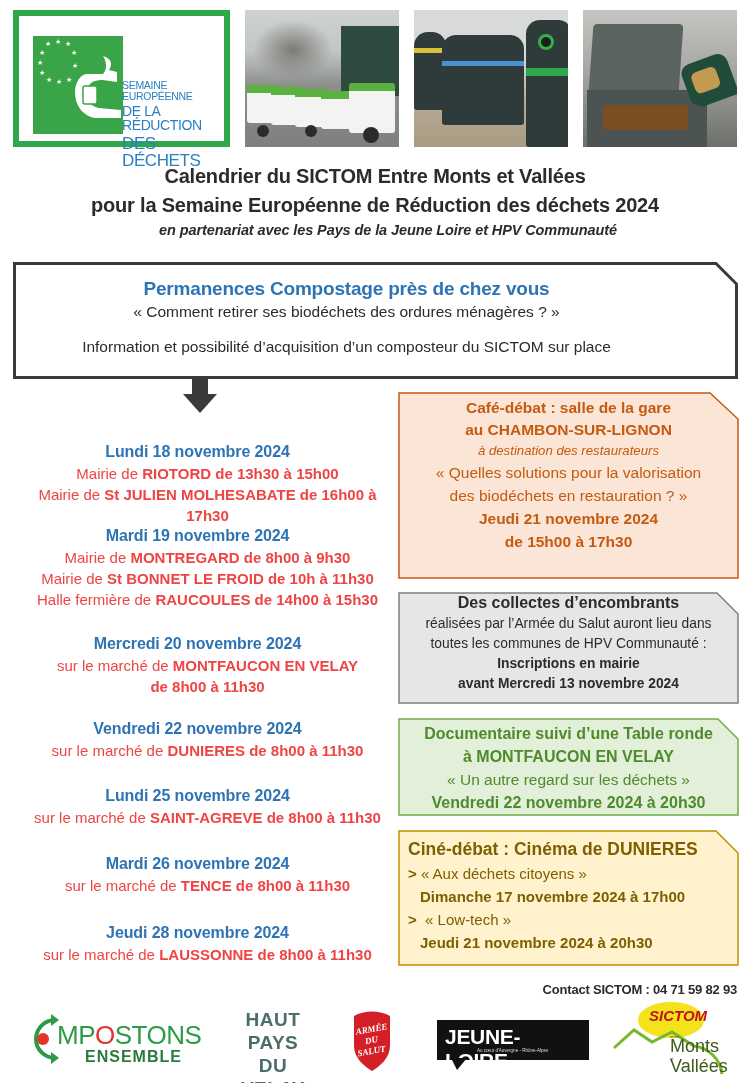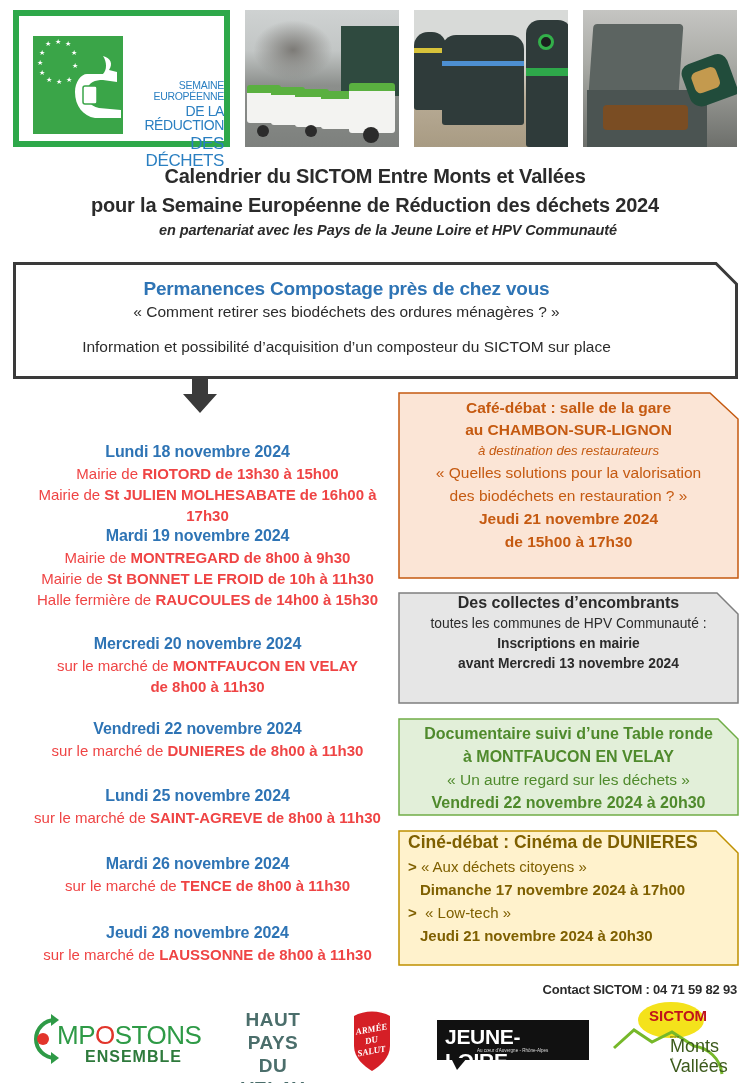--- a/index.html
+++ b/index.html
@@ -1,20 +1,20 @@
 <!DOCTYPE html>
 <html><head>
   <meta charset="utf-8">
   <style>
     * { box-sizing: border-box; margin: 0; padding: 0; }
     html, body { width: 750px; height: 1083px; background: #ffffff; overflow: hidden; }
     body { font-family: "Liberation Sans", sans-serif; color: #222; position: relative; }
 
     
-    .hdr { position: absolute; top: 10px; left: 13px; right: 13px; height: 154px; display: flex; gap: 15px; text-align: right; }
+    .hdr { position: absolute; top: 10px; left: 13px; right: 13px; height: 154px; display: flex; gap: 15px; }
     .logo-sem { width: 217px; height: 137px; border: 6px solid #2ea84a; background: #fff; position: relative; }
     .logo-sem .green { position: absolute; left: 14px; top: 20px; width: 90px; height: 98px; background: #3aa548; }
     .logo-sem .stars { position: absolute; left: 18px; top: 22px; width: 45px; height: 45px; color: #fff; font-size: 7px; }
     .logo-sem .stars span { position: absolute; }
     .logo-sem .hand { position: absolute; left: 54px; top: 36px; width: 56px; height: 80px; }
     .logo-sem .txt { position: absolute; left: 103px; top: 64px; color: #2a7fc1; font-family: "Liberation Sans Narrow", "Liberation Sans", sans-serif; line-height: 1; }
     .logo-sem .t1 { font-size: 10.5px; letter-spacing: -0.3px; }
     .logo-sem .t2 { font-size: 14px; margin-top: 3px; letter-spacing: -0.4px; }
     .logo-sem .t3 { font-size: 17px; margin-top: 3px; letter-spacing: -0.4px; }
 
@@ -101,21 +101,21 @@
 
     .jl { left: 437px; top: 20px; width: 152px; height: 42px; }
     .jl .main { position: absolute; left: 0; top: 0; width: 152px; height: 40px; background: #111; color: #fff; }
     .jl .t { position: absolute; left: 8px; top: 5px; font-size: 21px; font-weight: bold; letter-spacing: -0.3px; }
     .jl .t .fr { font-size: 9px; }
     .jl .s { position: absolute; left: 40px; top: 28px; font-size: 4.5px; color: #ddd; }
     .jl .tail { position: absolute; left: 14px; top: 38px; width: 0; height: 0; border-left: 6px solid transparent; border-right: 10px solid transparent; border-top: 12px solid #111; }
 
     .sictom { left: 612px; top: 2px; width: 122px; height: 75px; }
     .sictom .ell { position: absolute; left: 26px; top: 0; width: 66px; height: 36px; border-radius: 50%; background: #f4e21b; }
-    .sictom .st { position: absolute; left: 37px; top: 5px; font-size: 15px; color: #c0131b; font-weight: bold; }
+    .sictom .st { position: absolute; left: 37px; top: 5px; font-size: 15px; font-style: italic; color: #c0131b; font-weight: bold; }
     .sictom .mo { position: absolute; left: 58px; top: 34px; font-size: 18px; color: #3c5a1c; }
     .sictom .va { position: absolute; left: 58px; top: 54px; font-size: 18px; color: #3c5a1c; }
     .sictom .sm { position: absolute; font-size: 4px; color: #3c5a1c; }
   </style>
 </head>
 <body>
 
 <div class="hdr">
   <div class="logo-sem">
     <div class="green"></div>
@@ -253,20 +253,21 @@
     <div class="d">de 15h00 à 17h30</div>
   </div>
 </div>
 
 <div class="rbox coll">
   <svg width="341" height="112">
     <path d="M1 1 L319 1 L340 22 L340 111 L1 111 Z" fill="#e6e6e6" stroke="#7f7f7f" stroke-width="1.5"></path>
   </svg>
   <div class="content" style="">
     <div class="h">Des collectes d’encombrants</div>
+    <div class="t">réalisées par l’Armée du Salut auront lieu dans</div>
     <div class="t">toutes les communes de HPV Communauté :</div>
     <div class="b">Inscriptions en mairie</div>
     <div class="b">avant Mercredi 13 novembre 2024</div>
   </div>
 </div>
 
 <div class="rbox docu">
   <svg width="341" height="98">
     <path d="M1 1 L320 1 L340 21 L340 97 L1 97 Z" fill="#e2efd9" stroke="#70ad47" stroke-width="1.5"></path>
   </svg>
@@ -275,21 +276,21 @@
     <div class="h">à MONTFAUCON EN VELAY</div>
     <div class="q">« Un autre regard sur les déchets »</div>
     <div class="h">Vendredi 22 novembre 2024  à 20h30</div>
   </div>
 </div>
 
 <div class="rbox cine">
   <svg width="341" height="136">
     <path d="M1 1 L318 1 L340 23 L340 135 L1 135 Z" fill="#fff2cc" stroke="#bf9000" stroke-width="1.5"></path>
   </svg>
-  <div class="content" style="">
+  <div class="content" style="padding-top:7px">
     <div class="h">Ciné-débat : Cinéma de DUNIERES</div>
     <div class="q"><span class="gt">&gt;</span><span> « Aux déchets citoyens »</span></div>
     <div class="d">Dimanche 17 novembre 2024 à 17h00</div>
     <div class="q"><span class="gt">&gt;</span><span style="white-space:pre">  « Low-tech »</span></div>
     <div class="d">Jeudi 21 novembre 2024 à 20h30</div>
   </div>
 </div>
 
 <div class="contact">Contact SICTOM : 04 71 59 82 93</div>
 

